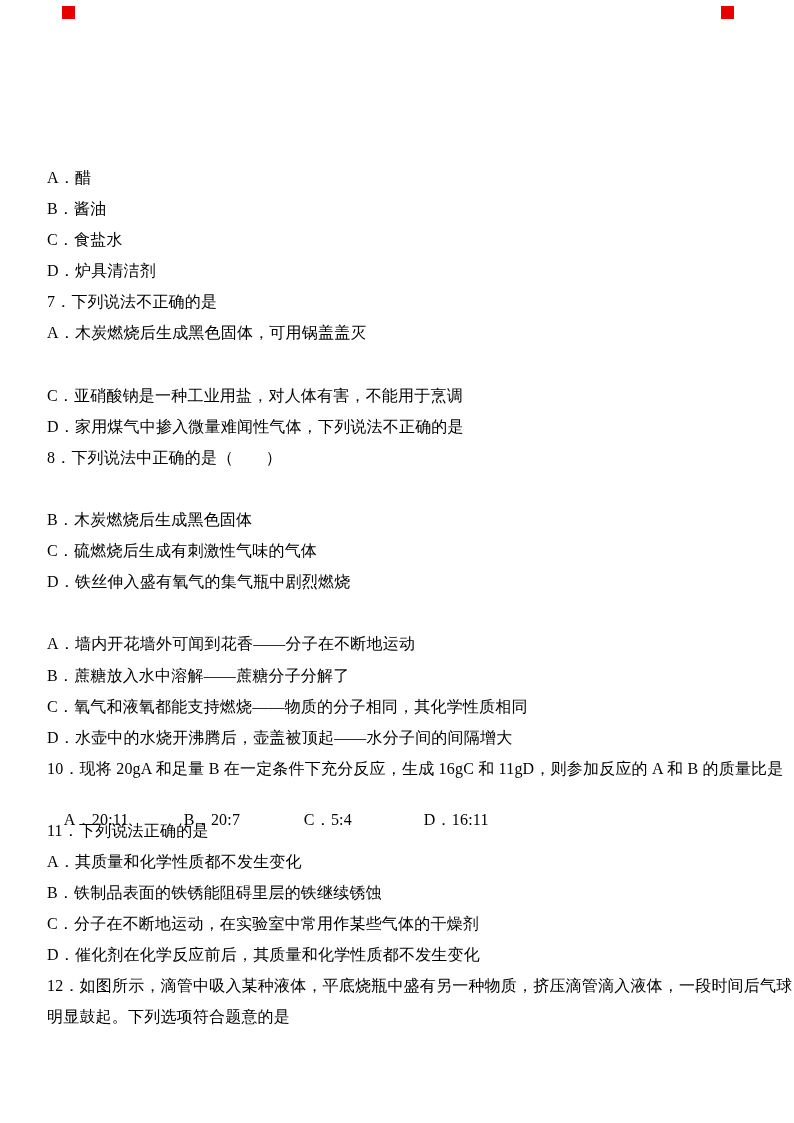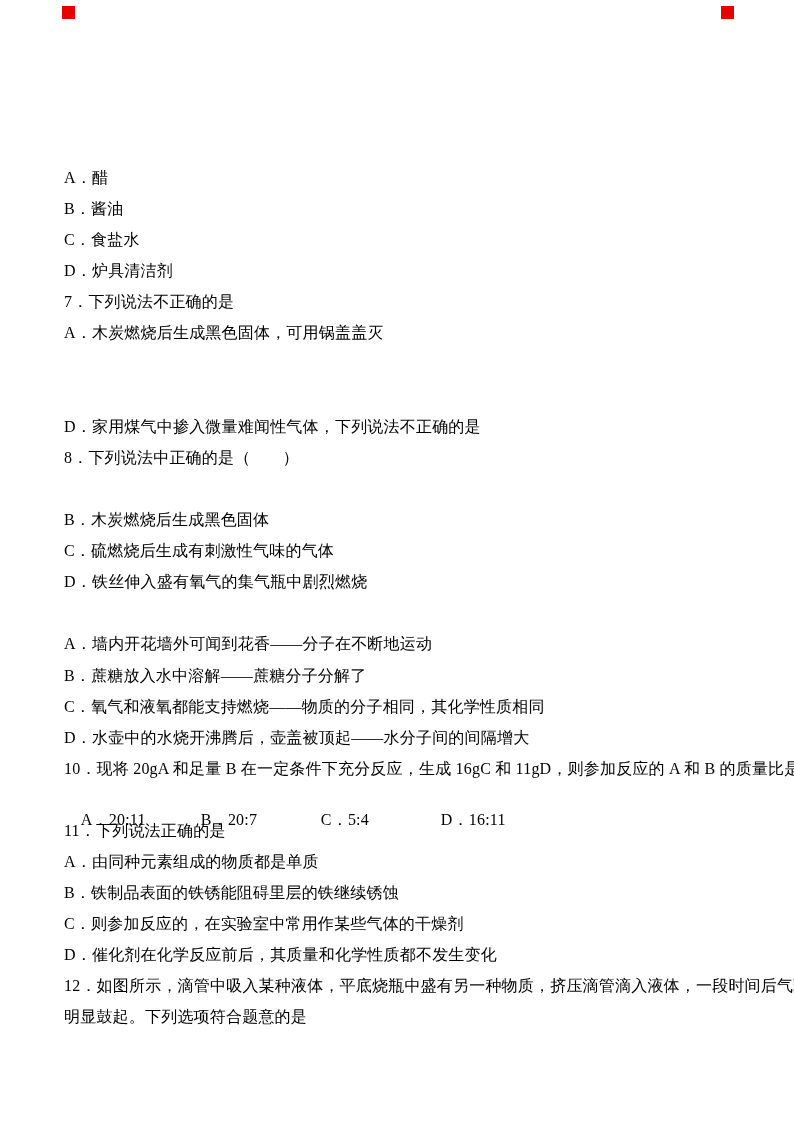--- a/index.html
+++ b/index.html
@@ -11,21 +11,21 @@
       overflow: hidden;
       font-family: "Liberation Serif", "DejaVu Serif", serif;
     }
     .page {
       position: absolute;
       inset: 0;
       background: #ffffff;
     }
     .line {
       position: absolute;
-      left: 64px;
+      left: 47px;
       font-size: 16px;
       line-height: 20px;
       color: #000000;
       white-space: pre;
       letter-spacing: 0.2px;
     }
     .opts-row .opt {
       display: inline-block;
       width: 120px;
       white-space: pre;
@@ -48,39 +48,40 @@
   <div class="mark mark-left"></div>
   <div class="mark mark-right"></div>
 
   <div class="line" style="top:168px">A．醋</div>
   <div class="line" style="top:199px">B．酱油</div>
   <div class="line" style="top:230px">C．食盐水</div>
   <div class="line" style="top:261px">D．炉具清洁剂</div>
 
   <div class="line" style="top:292px">7．下列说法不正确的是</div>
   <div class="line" style="top:323px">A．木炭燃烧后生成黑色固体，可用锅盖盖灭</div>
+  <div class="line" style="top:386px">C．亚硝酸钠是一种工业用盐，对人体有害，不能用于烹调</div>
   <div class="line" style="top:417px">D．家用煤气中掺入微量难闻性气体，下列说法不正确的是</div>
 
   <div class="line" style="top:448px">8．下列说法中正确的是（　　）</div>
   <div class="line" style="top:510px">B．木炭燃烧后生成黑色固体</div>
   <div class="line" style="top:541px">C．硫燃烧后生成有刺激性气味的气体</div>
   <div class="line" style="top:572px">D．铁丝伸入盛有氧气的集气瓶中剧烈燃烧</div>
 
   <div class="line" style="top:634px">A．墙内开花墙外可闻到花香——分子在不断地运动</div>
   <div class="line" style="top:666px">B．蔗糖放入水中溶解——蔗糖分子分解了</div>
   <div class="line" style="top:728px">D．水壶中的水烧开沸腾后，壶盖被顶起——水分子间的间隔增大</div>
   <div class="line" style="top:697px">C．氧气和液氧都能支持燃烧——物质的分子相同，其化学性质相同</div>
 
   <div class="line" style="top:759px">10．现将 20gA 和足量 B 在一定条件下充分反应，生成 16gC 和 11gD，则参加反应的 A 和 B 的质量比是</div>
   <div class="line opts-row" style="top:790px">
     <span class="opt">A．20:11</span><span class="opt">B．20:7</span><span class="opt">C．5:4</span><span class="opt">D．16:11</span>
   </div>
 
   <div class="line" style="top:821px">11．下列说法正确的是</div>
-  <div class="line" style="top:852px">A．由同种元素组成的物质都是单质</div>
+  <div class="line" style="top:852px">A．其质量和化学性质都不发生变化</div>
   <div class="line" style="top:883px">B．铁制品表面的铁锈能阻碍里层的铁继续锈蚀</div>
-  <div class="line" style="top:914px">C．则参加反应的，在实验室中常用作某些气体的干燥剂</div>
+  <div class="line" style="top:914px">C．分子在不断地运动，在实验室中常用作某些气体的干燥剂</div>
   <div class="line" style="top:945px">D．催化剂在化学反应前后，其质量和化学性质都不发生变化</div>
 
   <div class="line" style="top:976px">12．如图所示，滴管中吸入某种液体，平底烧瓶中盛有另一种物质，挤压滴管滴入液体，一段时间后气球</div>
   <div class="line" style="top:1007px">明显鼓起。下列选项符合题意的是</div>
 
 </div>
 
 </body></html>

